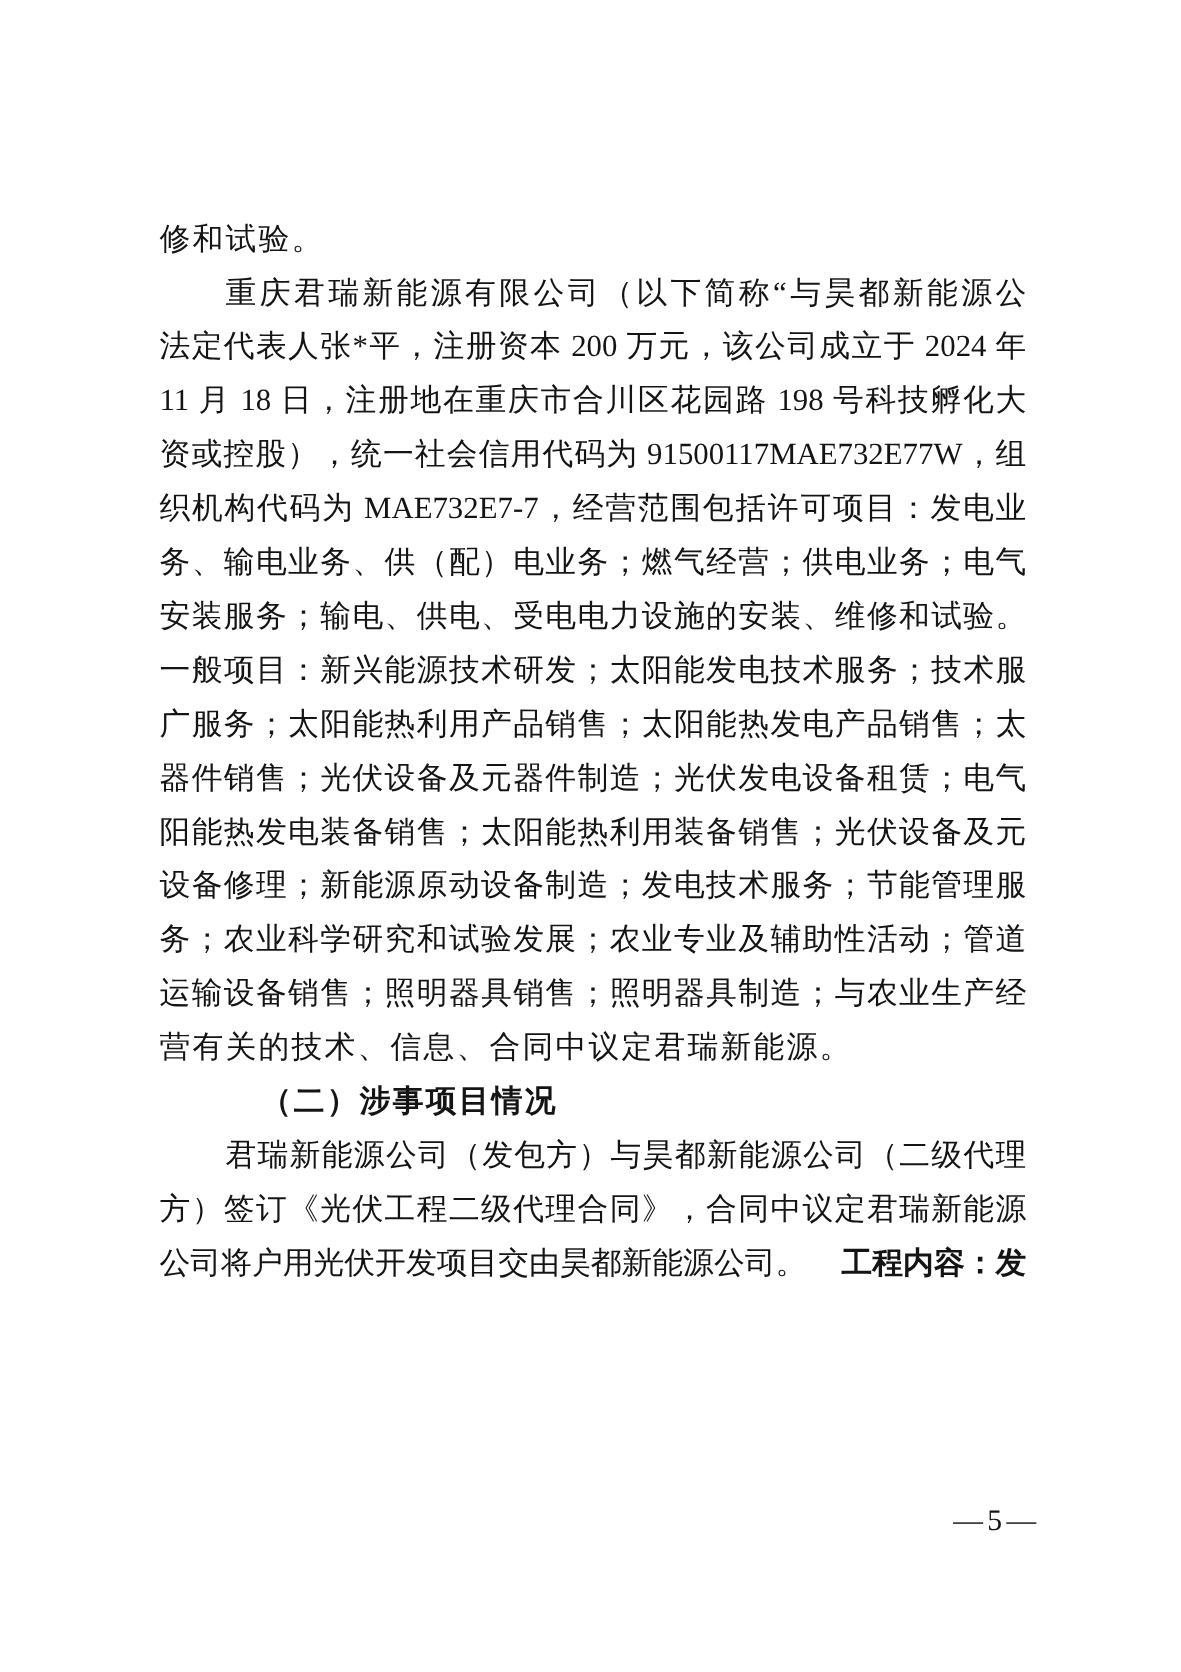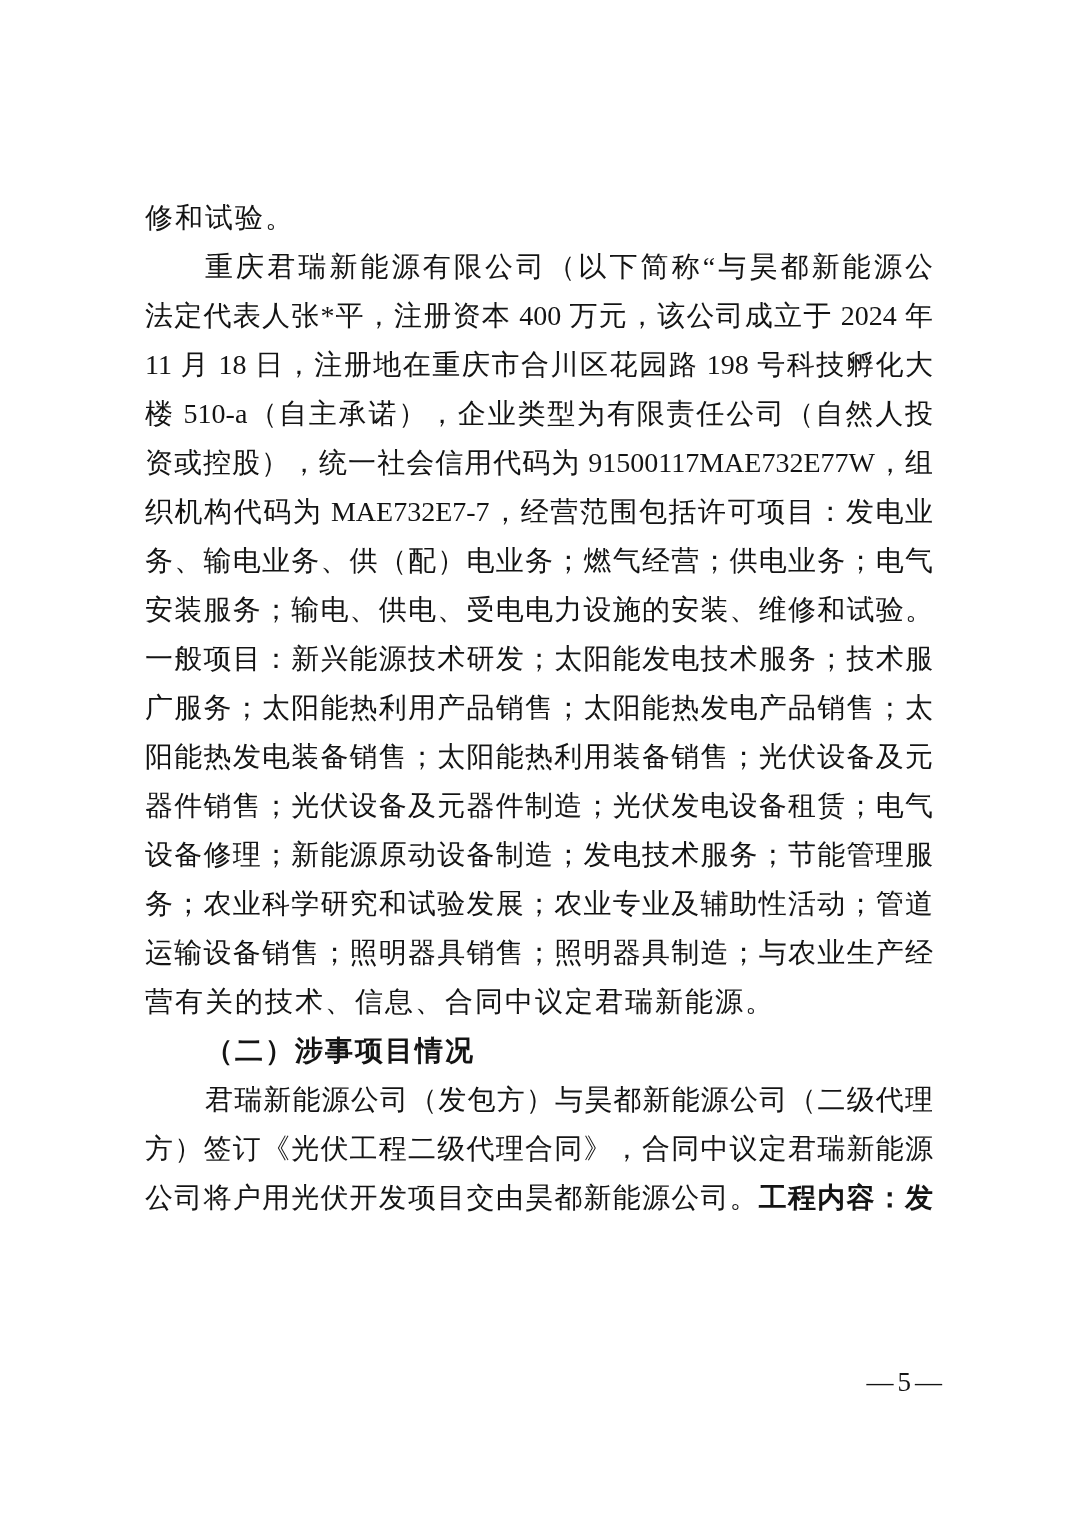--- a/index.html
+++ b/index.html
@@ -40,49 +40,49 @@
     word-break: break-all;
   }
   .line.indent {
     text-indent: 60px;
   }
   .line.bold {
     font-weight: bold;
   }
   .bold-seg {
     font-weight: bold;
+    margin-left: 32px;
   }
   .page-number {
     position: absolute;
     top: 1362px;
     right: 128px;
     font-size: 27px;
     letter-spacing: 4px;
     line-height: 40px;
     color: #141414;
   }
 </style>
 </head>
 <body>
 
 <div class="page">
   <main class="doc-body">
       <div class="line"><span>修和试验。</span></div>
       <div class="line justify indent"><span>重庆君瑞新能源有限公司（以下简称“与昊都新能源公司”），</span></div>
-      <div class="line justify"><span>法定代表人张*平，注册资本 400 万元，该公司成立于 2024 年</span></div>
+      <div class="line justify"><span>法定代表人张*平，注册资本 200 万元，该公司成立于 2024 年</span></div>
       <div class="line justify"><span>11 月 18 日，注册地在重庆市合川区花园路 198 号科技孵化大</span></div>
-      <div class="line justify"><span>楼 510-a（自主承诺），企业类型为有限责任公司（自然人投</span></div>
       <div class="line justify"><span>资或控股），统一社会信用代码为 91500117MAE732E77W，组</span></div>
       <div class="line justify"><span>织机构代码为 MAE732E7-7，经营范围包括许可项目：发电业</span></div>
       <div class="line justify"><span>务、输电业务、供（配）电业务；燃气经营；供电业务；电气</span></div>
       <div class="line justify"><span>安装服务；输电、供电、受电电力设施的安装、维修和试验。</span></div>
       <div class="line justify"><span>一般项目：新兴能源技术研发；太阳能发电技术服务；技术服</span></div>
       <div class="line justify"><span>广服务；太阳能热利用产品销售；太阳能热发电产品销售；太</span></div>
+      <div class="line justify"><span>器件销售；光伏设备及元器件制造；光伏发电设备租赁；电气</span></div>
       <div class="line justify"><span>阳能热发电装备销售；太阳能热利用装备销售；光伏设备及元</span></div>
-      <div class="line justify"><span>器件销售；光伏设备及元器件制造；光伏发电设备租赁；电气</span></div>
       <div class="line justify"><span>设备修理；新能源原动设备制造；发电技术服务；节能管理服</span></div>
       <div class="line justify"><span>务；农业科学研究和试验发展；农业专业及辅助性活动；管道</span></div>
       <div class="line justify"><span>运输设备销售；照明器具销售；照明器具制造；与农业生产经</span></div>
       <div class="line"><span>营有关的技术、信息、合同中议定君瑞新能源。</span></div>
       <div class="line indent bold"><span class="bold-seg">（二）涉事项目情况</span></div>
       <div class="line justify indent"><span>君瑞新能源公司（发包方）与昊都新能源公司（二级代理</span></div>
       <div class="line justify"><span>方）签订《光伏工程二级代理合同》，合同中议定君瑞新能源</span></div>
       <div class="line justify"><span>公司将户用光伏开发项目交由昊都新能源公司。</span><span class="bold-seg">工程内容：发</span></div>
     </main>
   <div class="page-number">—5—</div>

